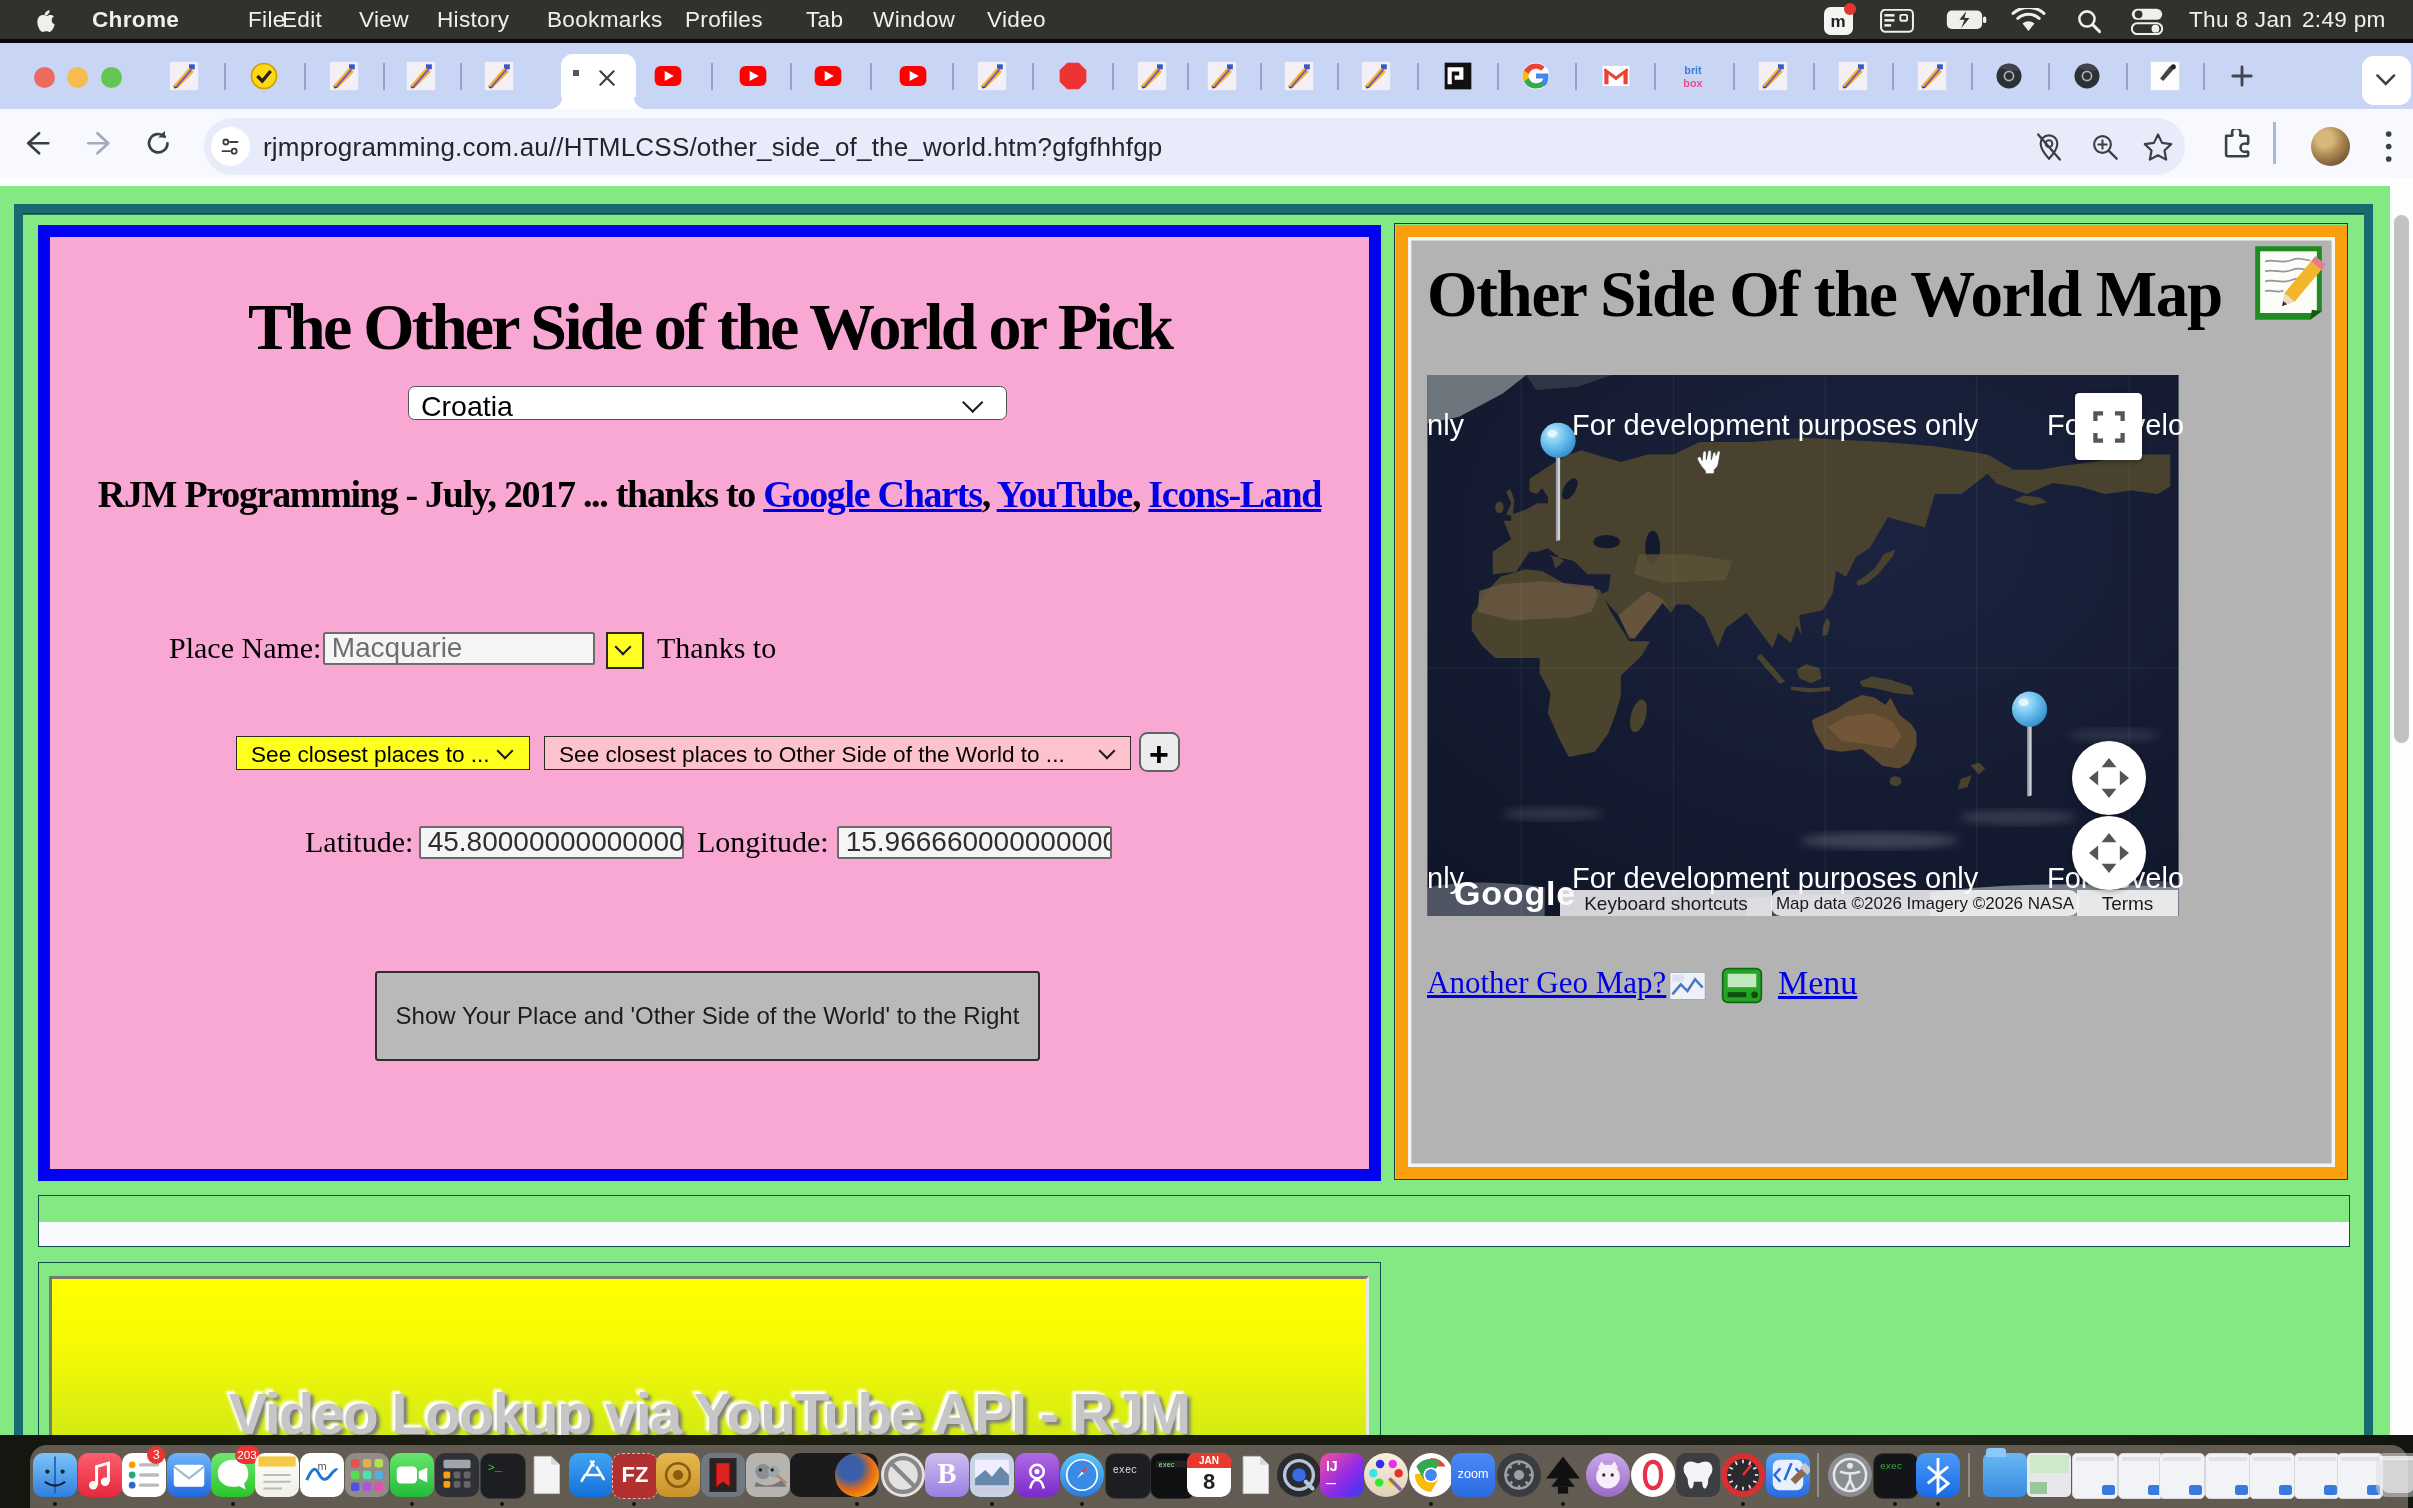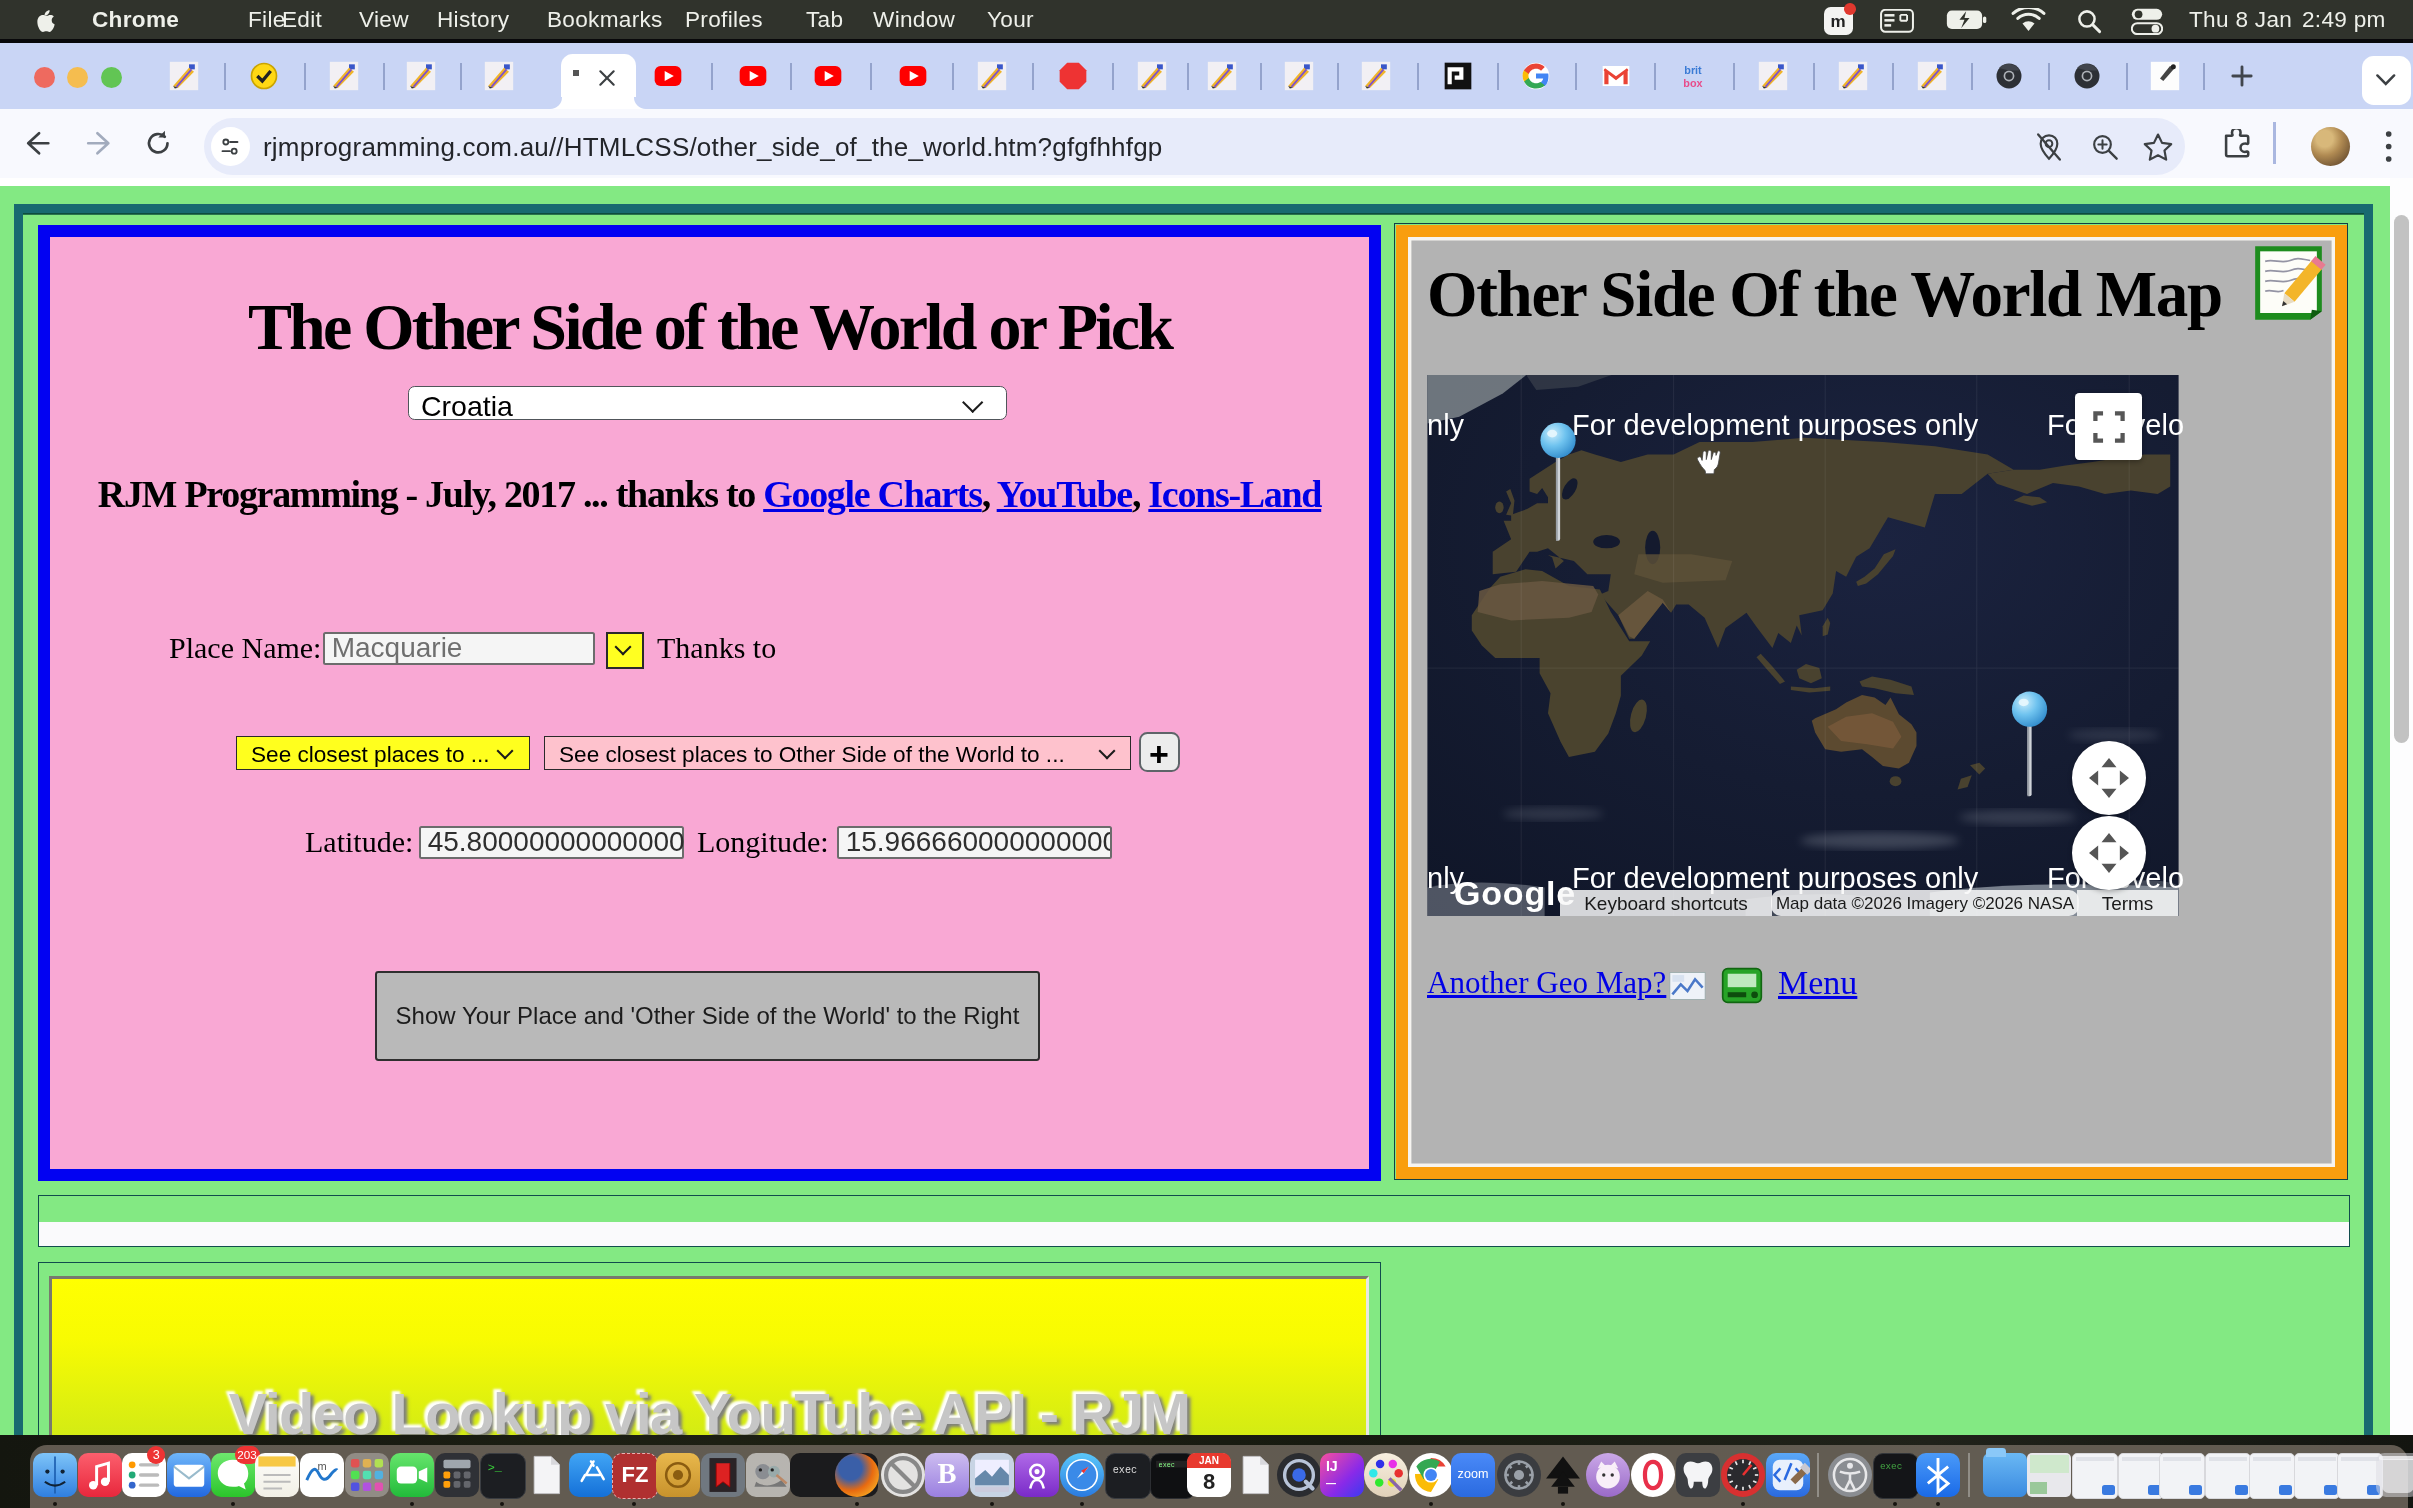--- a/index.html
+++ b/index.html
@@ -65,21 +65,21 @@
     </svg>
     <div class="mi" style="left:92px;font-weight:700;">Chrome</div>
     <div class="mi" style="left:208px;font-weight:400;margin-left:40px;">File</div>
     <div class="mi" style="left:282px;font-weight:400;">Edit</div>
     <div class="mi" style="left:359px;font-weight:400;">View</div>
     <div class="mi" style="left:437px;font-weight:400;">History</div>
     <div class="mi" style="left:547px;font-weight:400;">Bookmarks</div>
     <div class="mi" style="left:685px;font-weight:400;">Profiles</div>
     <div class="mi" style="left:806px;font-weight:400;">Tab</div>
     <div class="mi" style="left:873px;font-weight:400;">Window</div>
-    <div class="mi" style="left:987px;font-weight:400;">Your</div>
+    <div class="mi" style="left:987px;font-weight:400;">Video</div>
     <div class="abs" style="left:1824px;top:6.7px;width:28.5px;height:28.5px;background:#f4f4f2;border-radius:6.7px;"></div>
     <div class="abs" style="left:1827px;top:13.4px;width:22px;height:17px;color:#222;font-size:17px;font-weight:bold;text-align:center;line-height:18.4px;">m</div>
     <div class="abs" style="left:1844px;top:3.4px;width:11.7px;height:11.7px;background:#e0382e;border-radius:50%;"></div>
     <svg class="abs" style="left:1880px;top:9.2px;" width="34" height="23.5" viewBox="0 0 40 28">
       <rect x="1" y="1" width="38" height="26" rx="5" fill="none" stroke="#eef0ea" stroke-width="2.4"></rect>
       <rect x="5" y="6" width="12" height="3" fill="#eef0ea"></rect>
       <rect x="5" y="12" width="12" height="3" fill="#eef0ea"></rect>
       <rect x="5" y="18" width="8" height="3" fill="#eef0ea"></rect>
       <path d="M24 7l8 0m-8 7h8m-8-7l0 7m8-7v7" stroke="#eef0ea" stroke-width="2.2"></path>
     </svg>

